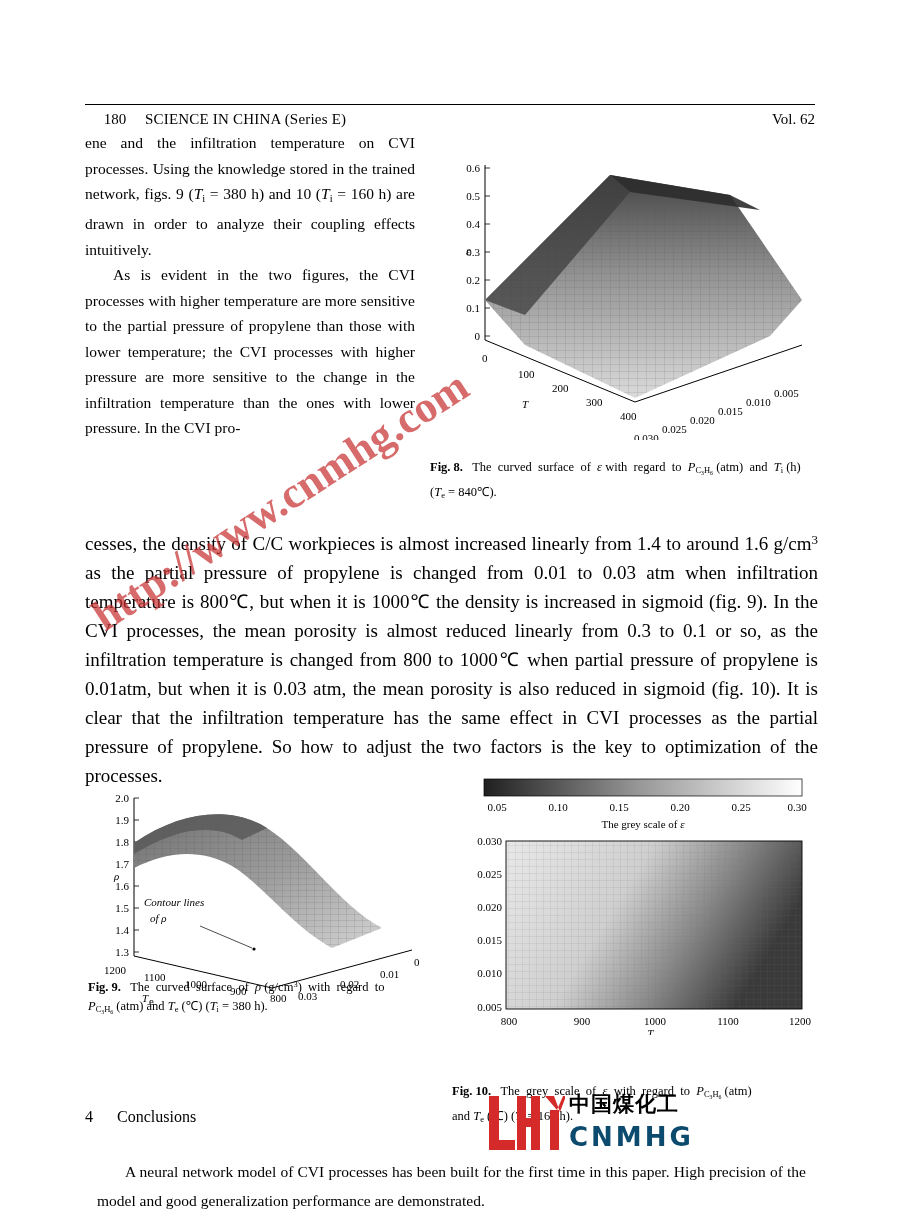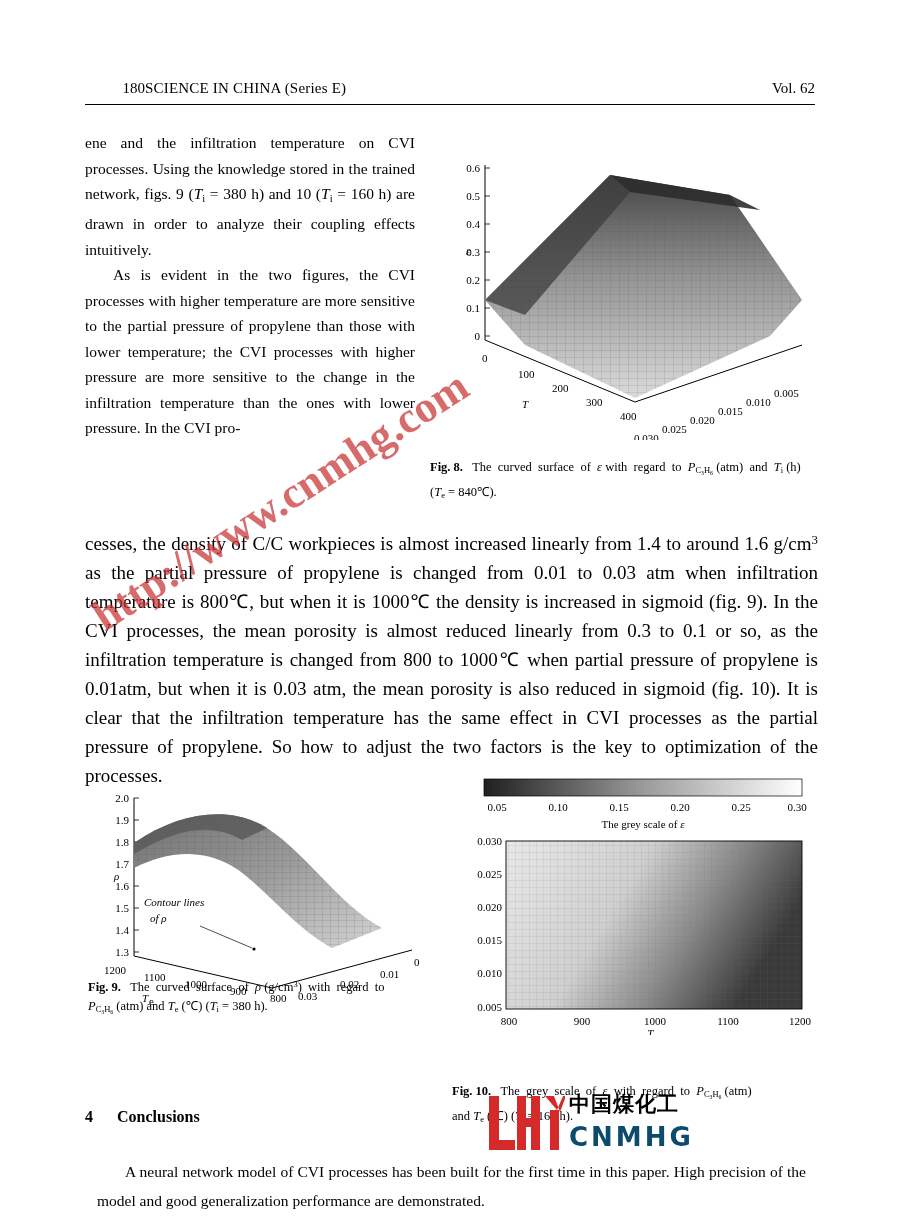--- a/index.html
+++ b/index.html
@@ -12,21 +12,21 @@
     overflow:hidden;
   }
   .page{position:absolute;left:0;top:0;width:899px;height:1229px;}
 
   
   .header{
     position:absolute;left:85px;top:80px;width:730px;
     display:flex;align-items:baseline;justify-content:space-between;
     font-size:15px;
   }
-  .header .page-num{width:60px;text-align:right;}
+  .header .page-num{width:60px;text-align:center;margin-top:31px;}
   .header .journal{flex:1;letter-spacing:.2px;}
   .header .vol{width:80px;text-align:right;}
   .rule{position:absolute;left:85px;top:104px;width:730px;height:1px;background:#000;}
 
   
   .col-left{
     position:absolute;left:85px;top:130px;width:330px;
     font-size:15.5px;line-height:25.5px;
     text-align:justify;text-justify:inter-word;
   }
@@ -57,21 +57,21 @@
   
   .fig10-wrap{position:absolute;left:452px;top:775px;width:366px;height:260px;}
   .fig10-cap{
     position:absolute;left:452px;top:1082px;width:366px;
     font-size:12.5px;line-height:19px;text-align:justify;
   }
 
   
   .sec-head{
     position:absolute;left:85px;top:1108px;width:400px;
-    font-size:16px;font-weight:bold;
+    font-size:16px;font-weight:normal;
   }
   .sec-head .num{display:inline-block;width:32px;}
   .concl{
     position:absolute;left:85px;top:1145px;width:733px;
     font-size:15.5px;line-height:29px;text-align:justify;
   }
   .concl p{margin:12px;}
 
   sub{font-size:.68em;vertical-align:-.28em;}
   sup{font-size:.68em;vertical-align:.45em;}

